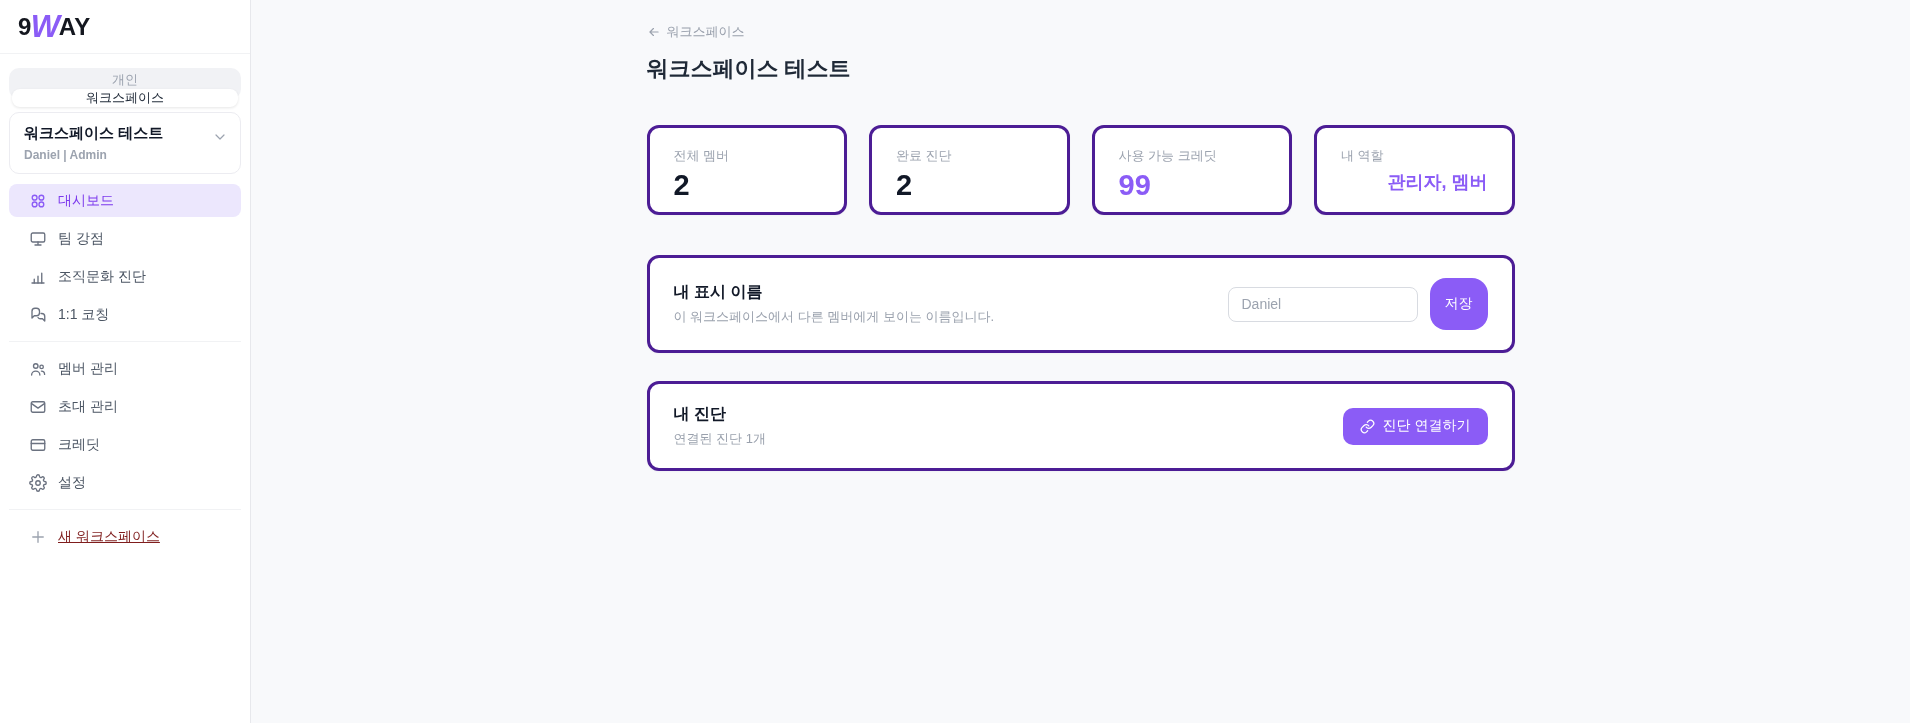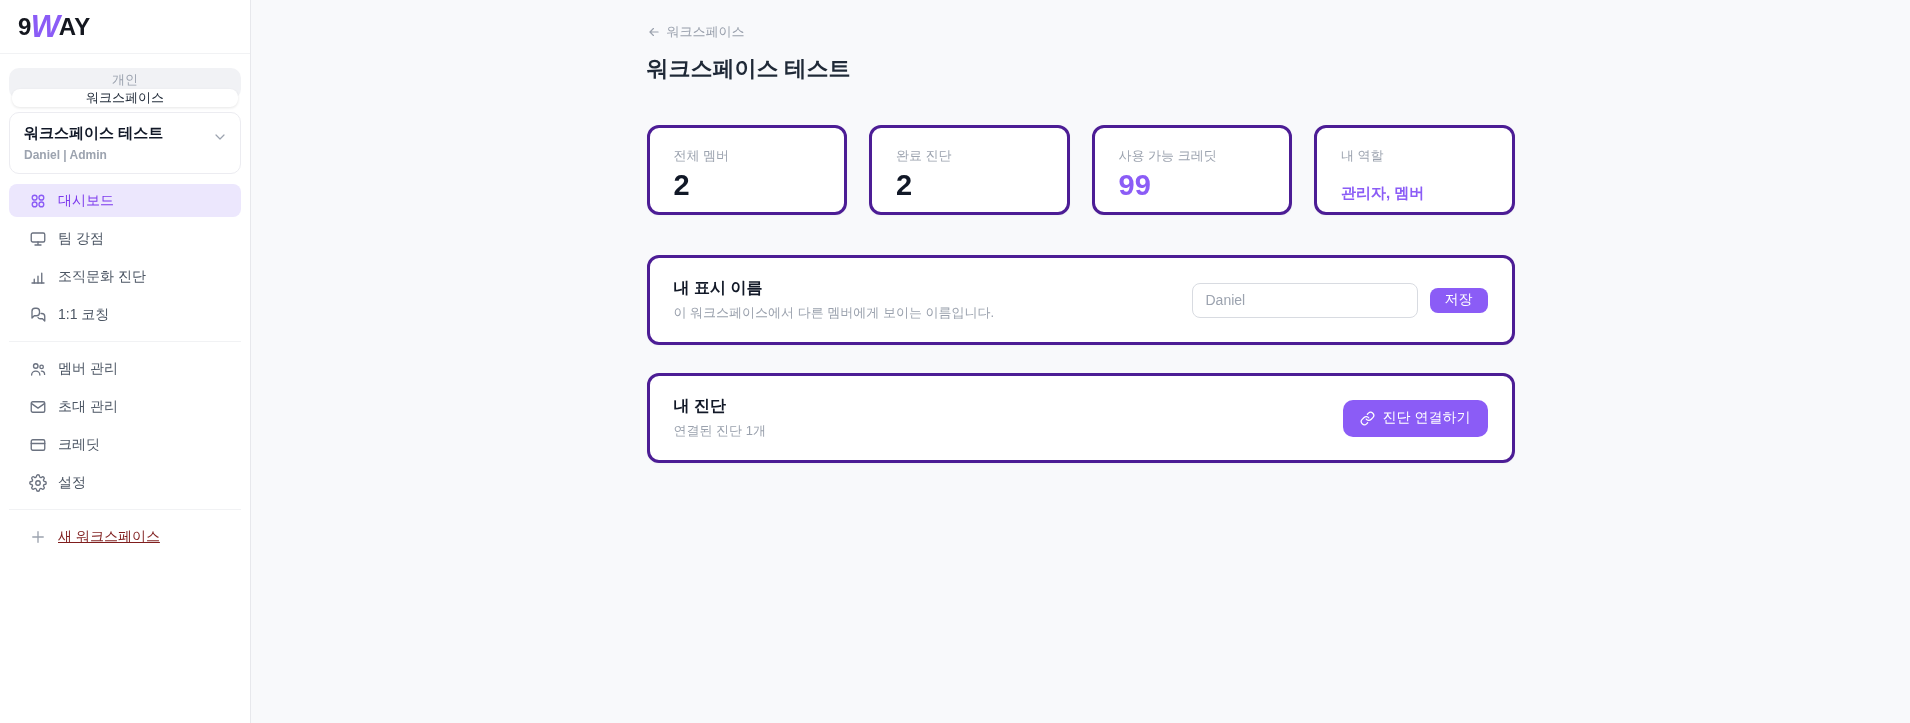--- a/index.html
+++ b/index.html
@@ -46,35 +46,35 @@
   .page-title { margin-top:13px; font-size:22px; font-weight:700; color:#1f2937; }
   .stats { margin-top:41px; display:grid; grid-template-columns:repeat(4,1fr); gap:22px; }
   .card {
     background:#ffffff; border:3px solid #4c1d95; border-radius:12px;
     box-shadow:0 1px 2px rgba(16,24,40,.03);
   }
   .stat-card { padding:19px 24px; height:90px; }
   .stat-label { font-size:13px; color:#9ca3af; }
   .stat-value { margin-top:5px; font-size:29px; font-weight:700; color:#111827; line-height:1.1; }
   .stat-value.purple { color:#8b5cf6; }
-  .stat-value.role { font-size:15px; margin-top:20px; color:#8b5cf6; }
+  .stat-value.role { font-size:18px; margin-top:8px; color:#8b5cf6;text-align:right; }
   .wide-card { margin-top:40px; padding:20px 24px; display:flex; align-items:center; justify-content:space-between; min-height:82px; }
   .wide-card.second { margin-top:28px;gap:16px; }
   .card-title { font-size:16px; font-weight:700; color:#111827; }
   .card-desc { font-size:13px; color:#9aa1ad; margin-top:5px; }
   .name-form { display:flex; align-items:center; gap:12px; }
   .name-input {
-    width:226px; height:35px; border:1px solid #d8dbe1; border-radius:8px;
+    width:190px; height:35px; border:1px solid #d8dbe1; border-radius:8px;
     padding:0 13px; font-size:14px; color:#6b7280; background:#fff; outline:none;
     font-family:"Liberation Sans", sans-serif;
   }
   .name-input::placeholder { color:#9ca3af; }
   .btn {
     border:none; background:#8b5cf6; color:#ffffff; font-size:14px; font-weight:500;
-    border-radius:8px; height:25px; padding:0 15px; cursor:pointer; display:flex;
+    border-radius:16px; height:52px; padding:0 15px; cursor:pointer; display:flex;
     align-items:center; gap:8px; font-family:"Liberation Sans", sans-serif;
   }
   .btn.link-btn { border-radius:10px; height:37px; padding:0 17px; }
   .btn svg { width:15px; height:15px; fill:none; stroke:#ffffff; stroke-width:2; stroke-linecap:round; stroke-linejoin:round; }
 </style>
 </head>
 <body>
 
 <aside class="sidebar">
   <div class="side-header">

